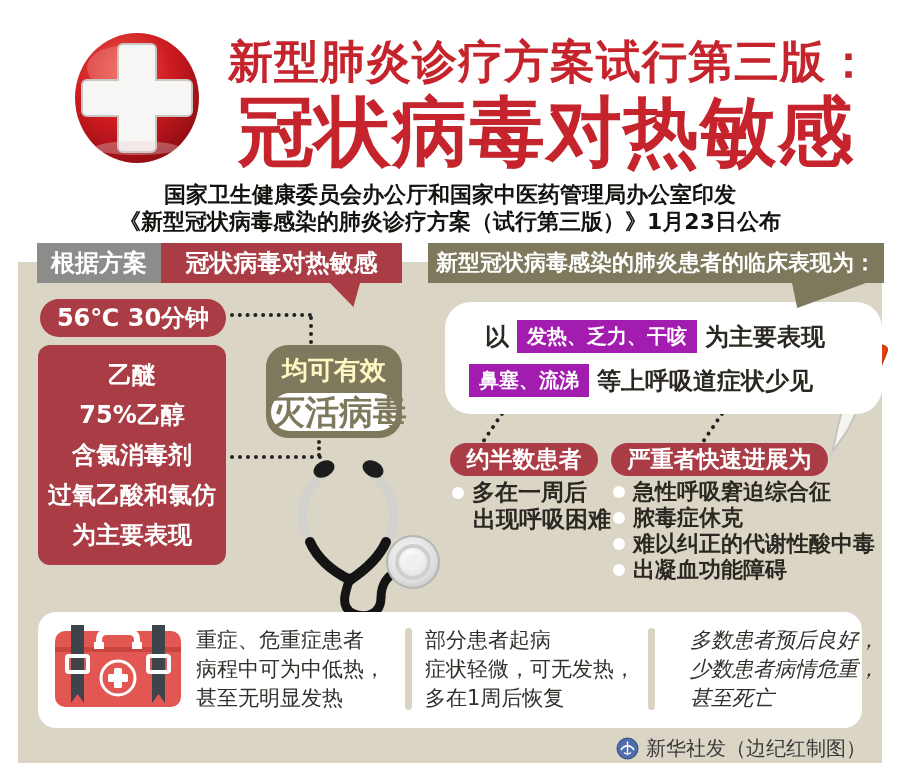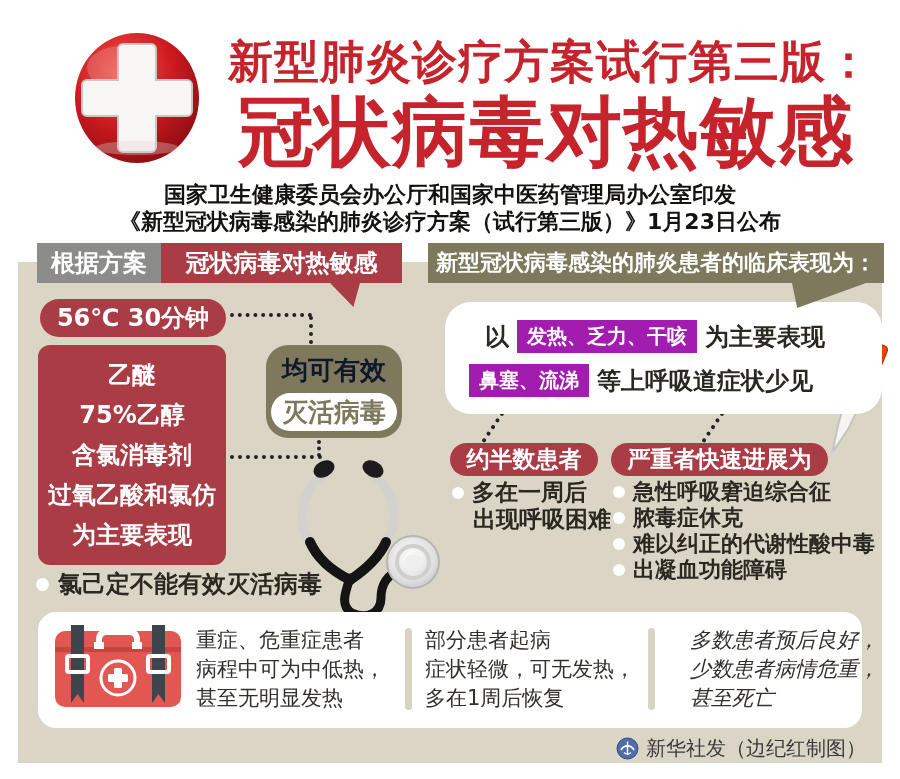--- a/index.html
+++ b/index.html
@@ -27,23 +27,23 @@
   .tail-olive{left:792px;top:283px;width:74px;height:25px;background:#7e795d;
             clip-path:polygon(0 0,100% 0,7% 100%);z-index:4;}
   
   .heat-pill{left:40px;top:299px;width:186px;height:38px;border-radius:19px;background:#a93c44;
              color:#fff;font-size:24px;font-weight:bold;line-height:38px;text-align:center;white-space:nowrap;}
   .solvent-box{left:38px;top:345px;width:188px;height:220px;border-radius:12px;background:#a93c44;
                display:flex;flex-direction:column;justify-content:space-around;padding:10px 0;box-sizing:border-box;}
   .solvent-item{color:#fff;font-size:24px;font-weight:bold;text-align:center;white-space:nowrap;}
   .effect-box{left:266px;top:345px;width:136px;height:93px;border-radius:22px;background:#7e795d;
               text-align:center;box-sizing:border-box;padding-top:8px;}
-  .effect-l1{color:#0f172a;font-size:26px;font-weight:bold;white-space:nowrap;}
+  .effect-l1{color:#fef9c3;font-size:26px;font-weight:bold;white-space:nowrap;}
   .effect-pill{margin:5px auto 0;width:126px;height:38px;border-radius:19px;background:#fff;
-               color:#7e795d;font-size:26px;font-weight:bold;line-height:38px;white-space:nowrap;}
+               color:#7e795d;font-size:34px;font-weight:bold;line-height:38px;white-space:nowrap;}
   .note-row{left:36px;top:568px;display:flex;align-items:center;gap:9px;}
   .dot{width:13px;height:13px;border-radius:50%;background:#fff;flex:none;}
   .note-text{font-size:24px;font-weight:bold;color:#2b2822;white-space:nowrap;}
   
   .dotl{border:0;}
   .c1h{left:230px;top:313px;width:82px;border-top:4px dotted #222;}
   .c1v{left:309px;top:316px;height:28px;border-left:4px dotted #222;}
   .c2v{left:317px;top:440px;height:17px;border-left:4px dotted #222;}
   .c2h{left:230px;top:455px;width:92px;border-top:4px dotted #222;}
   .d1{left:475px;top:425px;width:36px;border-top:4px dotted #222;transform:rotate(-56deg);}
@@ -128,24 +128,20 @@
   <div class="abs effect-box">
     <div class="effect-l1">均可有效</div>
     <div class="effect-pill">灭活病毒</div>
   </div>
 
   <div class="abs dotl c1h"></div>
   <div class="abs dotl c1v"></div>
   <div class="abs dotl c2v"></div>
   <div class="abs dotl c2h"></div>
 
-  <div class="abs note-row">
-    <span class="dot"></span>
-    <span class="note-text">氯己定不能有效灭活病毒</span>
-  </div>
 
   <svg class="abs steth" viewBox="0 0 165 162">
     <defs>
       <radialGradient id="cpg" cx="45%" cy="40%" r="70%">
         <stop offset="0%" stop-color="#ffffff"></stop>
           <stop offset="70%" stop-color="#dddddd"></stop>
           <stop offset="100%" stop-color="#bdbdbd"></stop>
       </radialGradient>
     </defs>
     <path d="M34 18 C14 32 8 62 22 84" fill="none" stroke="#d2d1ce" stroke-width="9" stroke-linecap="round"></path>

